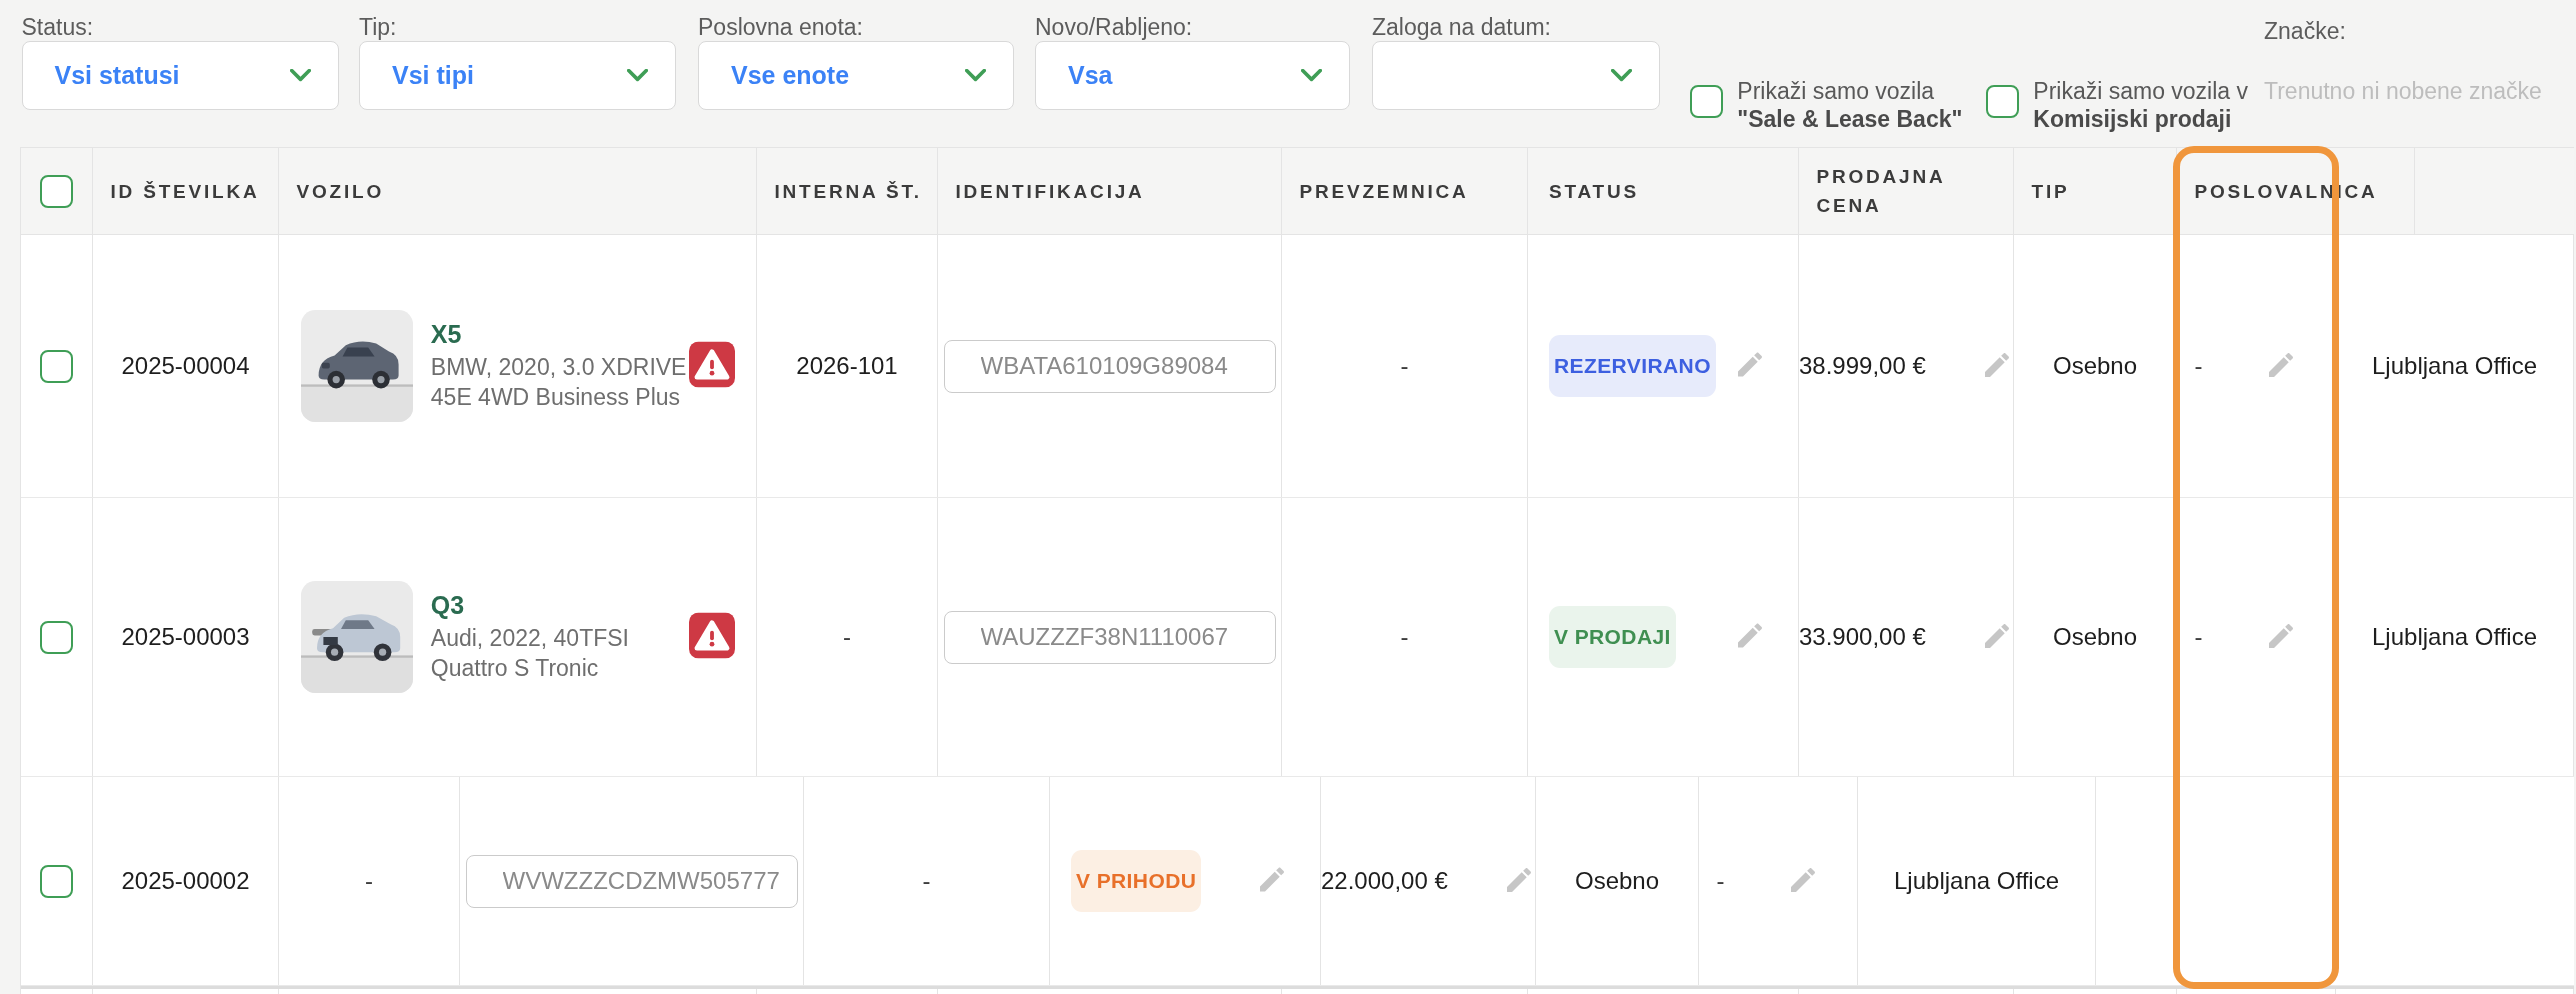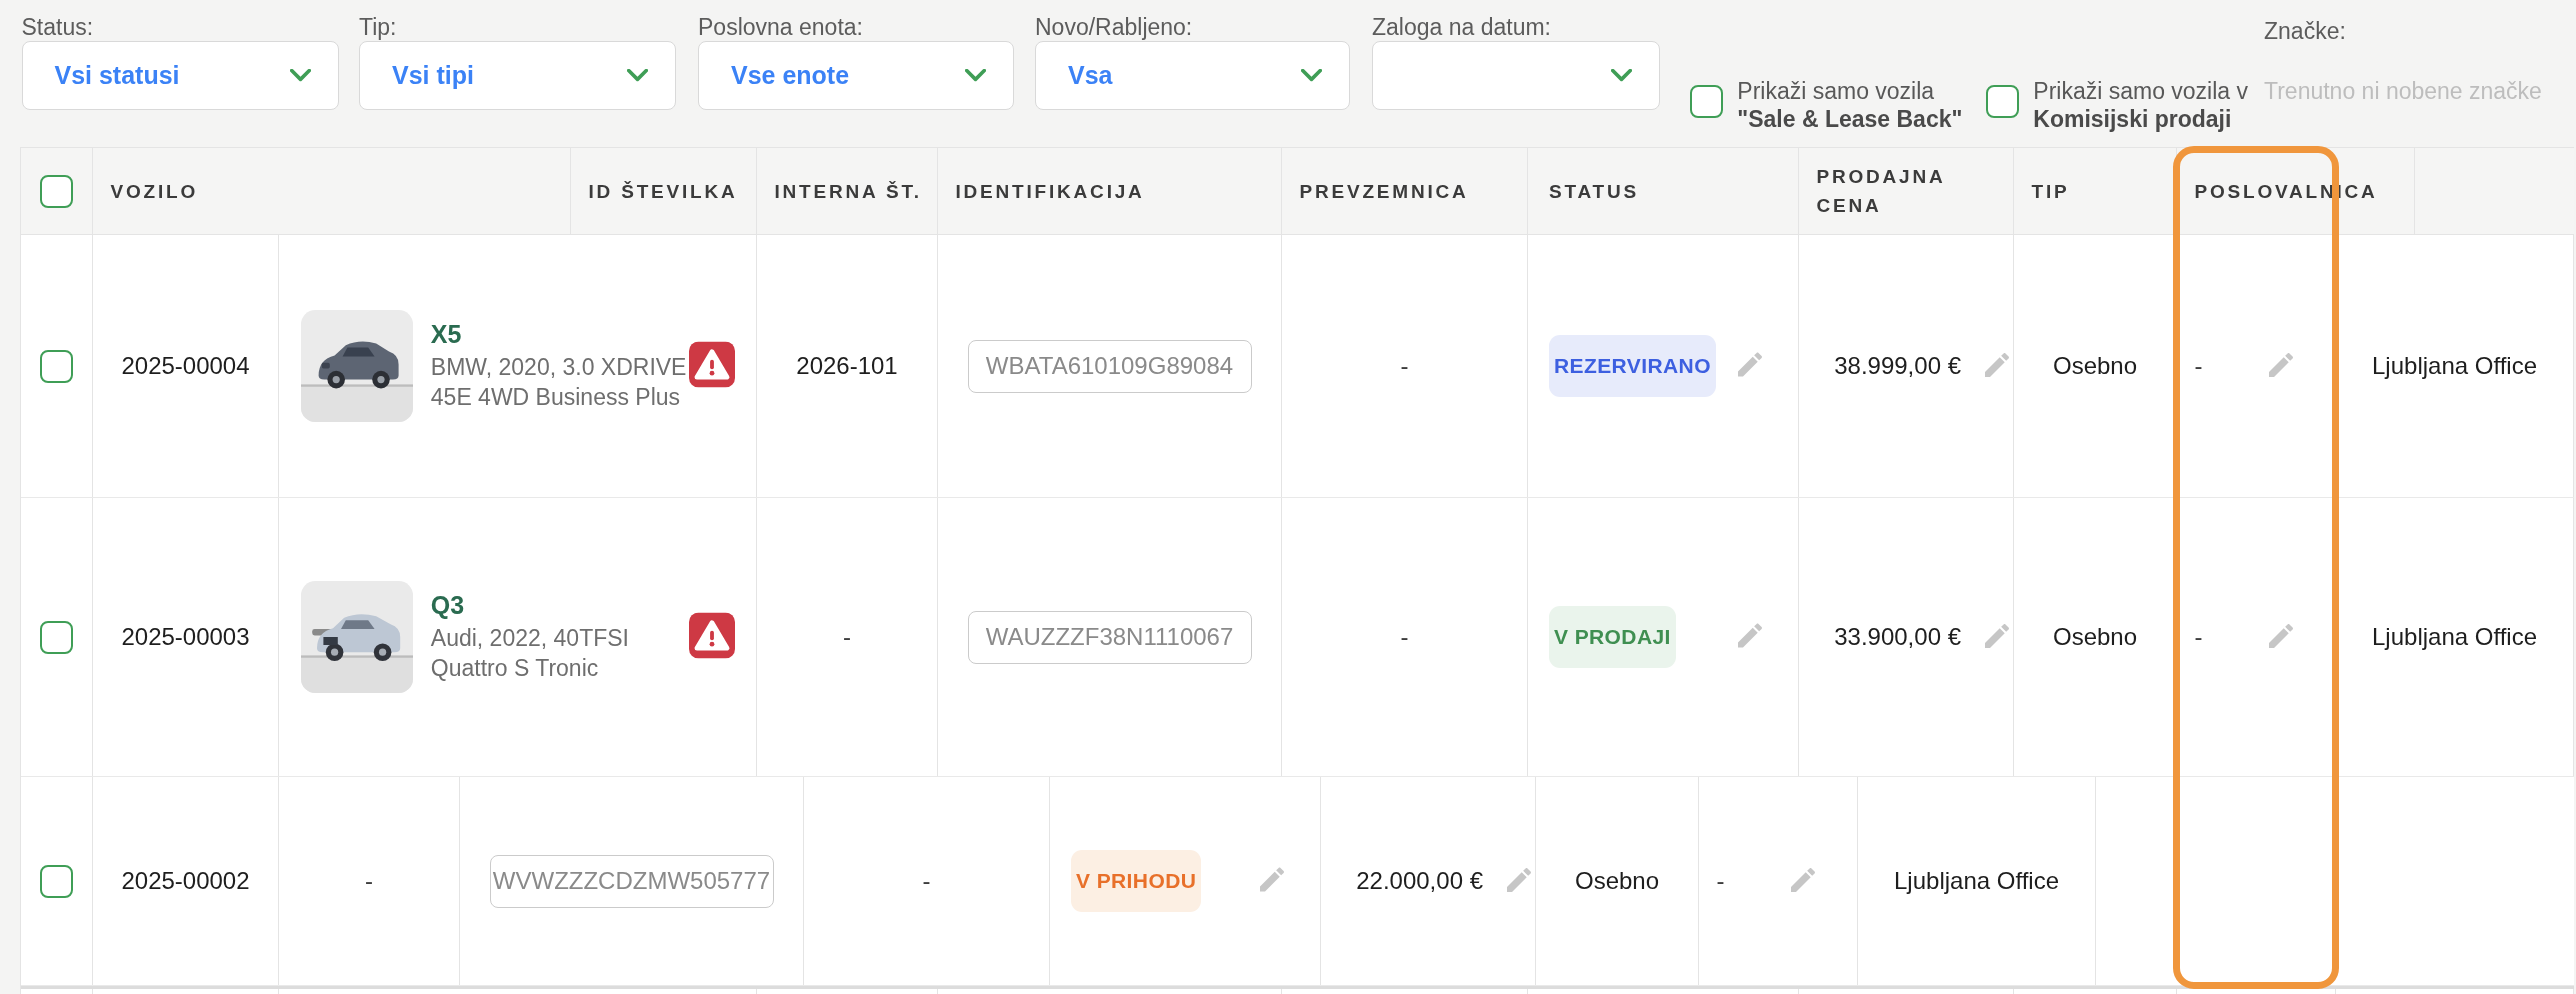--- a/index.html
+++ b/index.html
@@ -55,39 +55,39 @@
   .row{display:flex;background:#fff;border-bottom:1.6px solid #e9e9e9;}
   .r0{height:263px;}.r1{height:279px;}.r2{height:209px;}
   .c{display:flex;align-items:center;border-right:1.6px solid var(--border);}
   .w0{width:72px;justify-content:center;}
   .w1{width:186px;justify-content:center;}
   .w2{width:478px;}
   .w3{width:181px;justify-content:center;}
   .w4{width:344px;justify-content:center;}
   .w5{width:246px;justify-content:center;}
   .w6{width:271px;position:relative;padding-left:21px;}
-  .w7{width:215px;justify-content:flex-end;gap:20px;}
+  .w7{width:215px;justify-content:space-between;gap:20px;}
   .w8{width:163px;justify-content:center;}
   .w9{width:159px;justify-content:space-between;padding:0 38px 0 17.5px;}
   .w10{width:238px;justify-content:center;}
   .cell-text{font-size:24px;color:#1e1e1e;}
   .dash{font-size:24px;color:#3d3d3d;}
   
   .veh{padding-left:21.5px;position:relative;}
   .thumb{width:112px;height:112px;border-radius:14.3px;overflow:hidden;flex:none;}
   .vw-logo{width:92px;height:92px;margin-left:6.4px;flex:none;}
   .veh-text{margin-left:18.3px;width:271px;}
   .veh-text.after-logo{margin-left:25px;}
   .veh-title{font-size:25px;font-weight:bold;color:var(--title-green);margin-bottom:4px;cursor:pointer;}
   .veh-sub{font-size:23px;color:#6e6e6e;line-height:29.5px;}
   .warn{position:absolute;left:410px;top:50%;transform:translateY(-50%);cursor:pointer;}
   
   .vin{
-    width:284px;height:53px;border:1.6px solid #cbcbcb;border-radius:8px;background:#fff;
-    color:#8a8a8a;font-size:24px;text-align:center;font-family:"Liberation Sans",sans-serif;
+    width:332px;height:53px;border:1.6px solid #cbcbcb;border-radius:8px;background:#fff;
+    color:#8a8a8a;font-size:24px;font-family:"Liberation Sans",sans-serif;padding-left:36px;
   }
   
   .badge{height:62px;padding:0 5px;border-radius:11px;display:flex;align-items:center;
     font-size:21px;font-weight:bold;letter-spacing:0.4px;}
   .badge-blue{color:var(--badge-blue);background:var(--badge-blue-bg);}
   .badge-green{color:var(--badge-green);background:var(--badge-green-bg);}
   .badge-orange{color:var(--badge-orange);background:var(--badge-orange-bg);}
   .pencil{cursor:pointer;flex:none;}
   .pencil-abs{position:absolute;left:206px;top:50%;transform:translateY(-50%);}
   
@@ -166,22 +166,22 @@
 
 <div class="tags-label">Značke:</div>
 <div class="tags-empty">Trenutno ni nobene značke</div>
 
 <div class="tbl">
 
   <div class="thead">
     <div class="c w0 th" style="justify-content:center;padding-left:0;">
       <div class="cb"></div>
     </div>
+    <div class="th w1" style="justify-content:flex-start;">ID ŠTEVILKA</div>
     <div class="th w2">VOZILO</div>
-    <div class="th w1" style="justify-content:flex-start;">ID ŠTEVILKA</div>
     <div class="th w3" style="justify-content:flex-start;">INTERNA ŠT.</div>
     <div class="th w4" style="justify-content:flex-start;">IDENTIFIKACIJA</div>
     <div class="th w5" style="justify-content:flex-start;">PREVZEMNICA</div>
     <div class="th w6" style="padding-left:21px;">STATUS</div>
     <div class="th w7" style="justify-content:flex-start;gap:0;padding-left:17.5px;">PRODAJNA CENA</div>
     <div class="th w8" style="justify-content:flex-start;">TIP</div>
     <div class="th w10" style="justify-content:flex-start;">POSLOVALNICA</div>
   </div>
 
   <div class="row r0">

